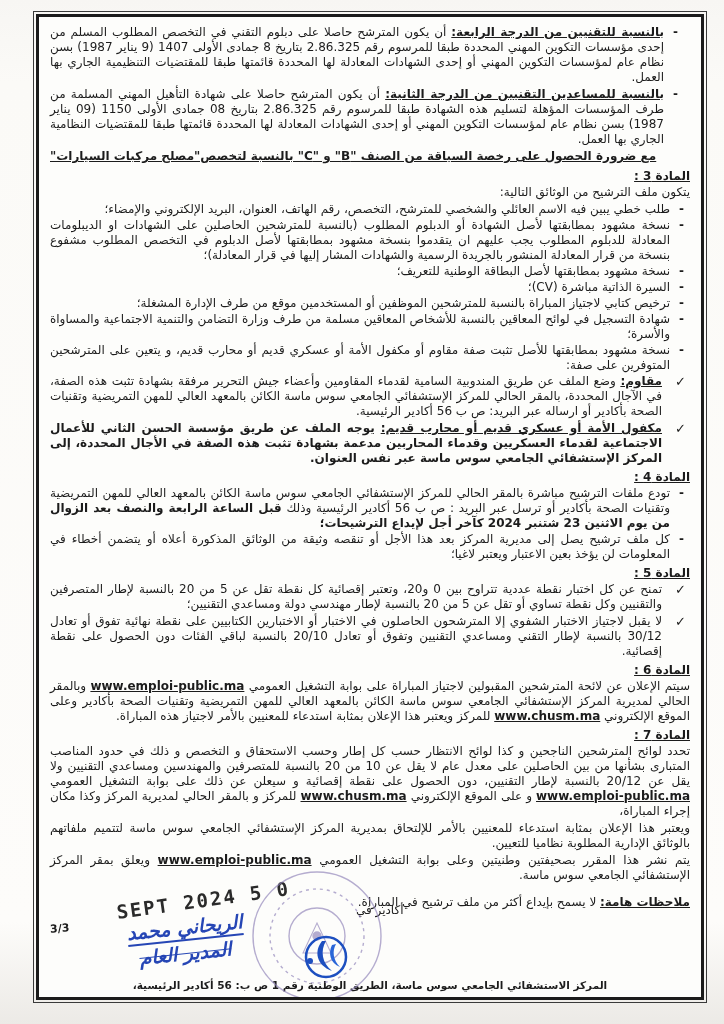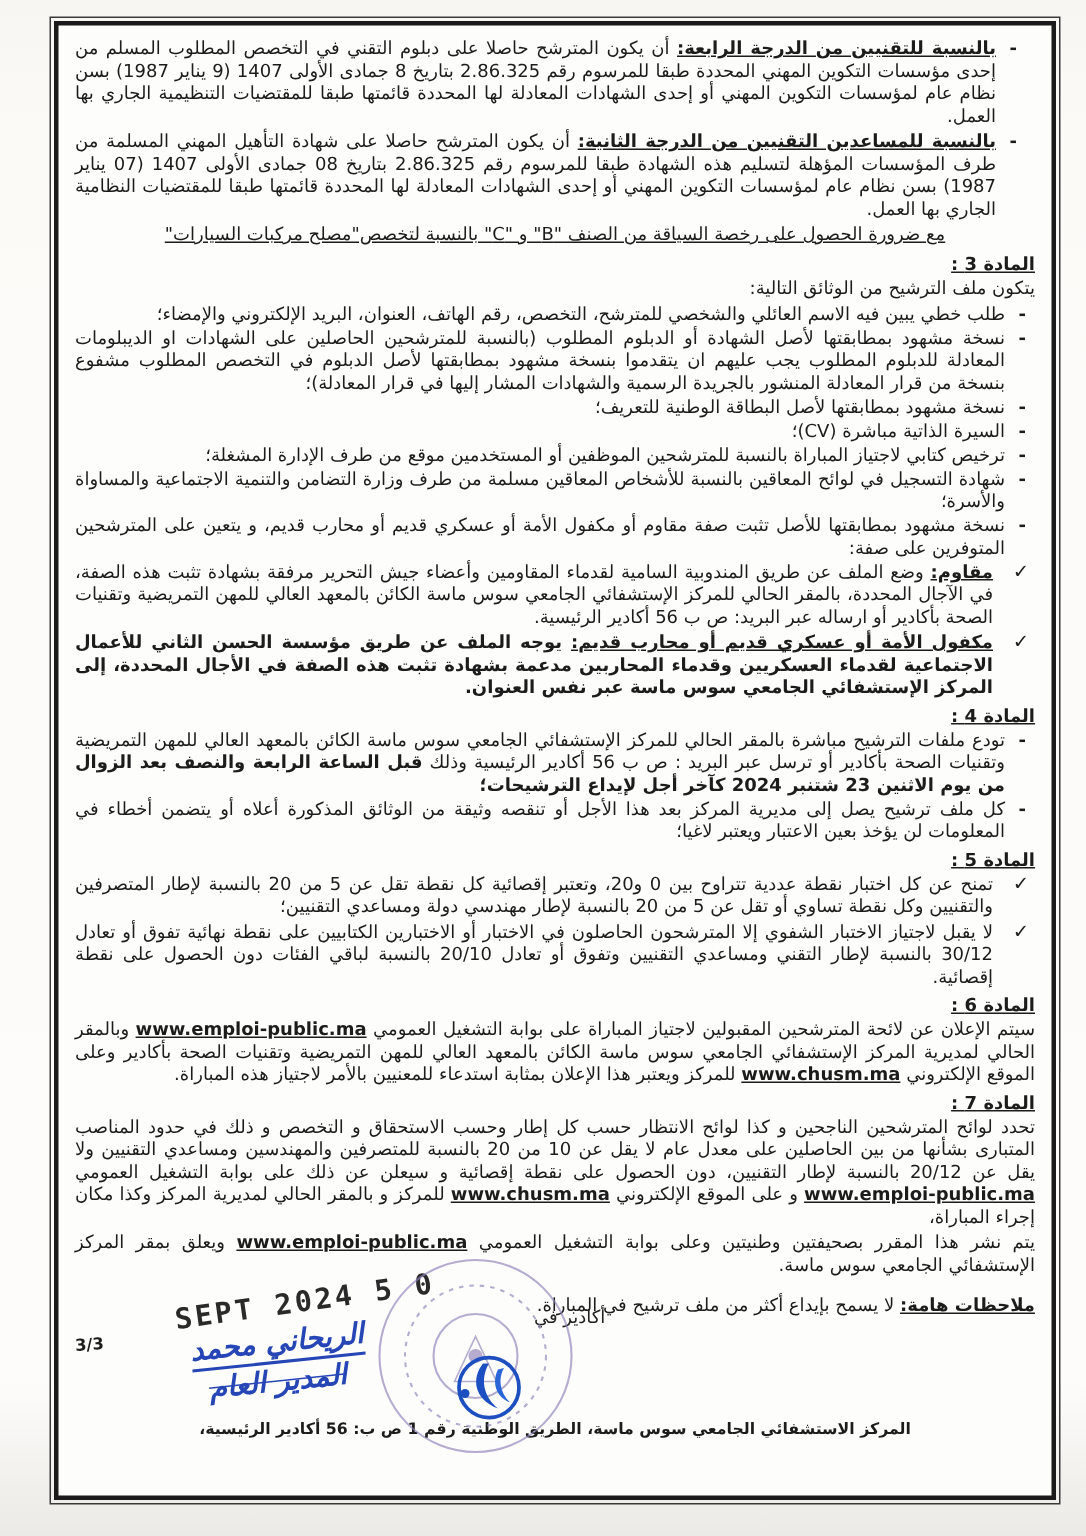--- a/index.html
+++ b/index.html
@@ -23,21 +23,21 @@
     color:#1c1c1c;
     font-size:12px;line-height:15px;
     text-align:justify;
   }
   .b{font-weight:bold;margin-left:16px;}
   .lead{font-weight:bold;text-decoration:underline;}
   .dash-item{position:relative;padding-right:14px;margin:0 6px 1px 0;}
   .dash-item .marker{position:absolute;right:0;top:0;font-weight:bold;}
   .intro-bullet{position:relative;padding-right:16px;margin:0 10px 2px 0;}
   .intro-bullet .marker{position:absolute;right:2px;top:0;font-weight:bold;}
-  .license-note{text-align:center;font-weight:normal;text-decoration:underline;margin:2px 0 5px;}
+  .license-note{text-align:left;font-weight:bold;text-decoration:underline;margin:2px 0 5px;}
   .article-title{font-weight:bold;text-decoration:underline;margin:4px 0 1px;}
   .check-item{position:relative;padding-right:28px;margin:1px 0 2px;}
   .check-item .check{position:absolute;right:4px;top:0;font-weight:bold;font-size:13px;}
   .para{margin:0 0 2px;}
   .link{direction:ltr;unicode-bidi:embed;text-decoration:underline;font-weight:bold;}
   .sig-area{position:relative;height:96px;margin-top:0;}
   .notes-line{position:absolute;right:0;top:10px;width:430px;text-align:right;}
   .date-stamp{
     position:absolute;left:66px;top:8px;
     transform:rotate(-8deg);
@@ -65,21 +65,21 @@
 <div class="scan">
   <div class="frame">
     <div class="content">
 
       <div class="intro-bullet">
         <span class="marker">-</span>
         <span class="lead">بالنسبة للتقنيين من الدرجة الرابعة:</span><span> أن يكون المترشح حاصلا على دبلوم التقني في التخصص المطلوب المسلم من إحدى مؤسسات التكوين المهني المحددة طبقا للمرسوم رقم 2.86.325 بتاريخ 8 جمادى الأولى 1407 (9 يناير 1987) بسن نظام عام لمؤسسات التكوين المهني أو إحدى الشهادات المعادلة لها المحددة قائمتها طبقا للمقتضيات التنظيمية الجاري بها العمل.</span>
       </div>
       <div class="intro-bullet">
         <span class="marker">-</span>
-        <span class="lead">بالنسبة للمساعدين التقنيين من الدرجة الثانية:</span><span> أن يكون المترشح حاصلا على شهادة التأهيل المهني المسلمة من طرف المؤسسات المؤهلة لتسليم هذه الشهادة طبقا للمرسوم رقم 2.86.325 بتاريخ 08 جمادى الأولى 1407 (07 يناير 1987) بسن نظام عام لمؤسسات التكوين المهني أو إحدى الشهادات المعادلة لها المحددة قائمتها طبقا للمقتضيات النظامية الجاري بها العمل.</span>
+        <span class="lead">بالنسبة للمساعدين التقنيين من الدرجة الثانية:</span><span> أن يكون المترشح حاصلا على شهادة التأهيل المهني المسلمة من طرف المؤسسات المؤهلة لتسليم هذه الشهادة طبقا للمرسوم رقم 2.86.325 بتاريخ 08 جمادى الأولى 1150 (09 يناير 1987) بسن نظام عام لمؤسسات التكوين المهني أو إحدى الشهادات المعادلة لها المحددة قائمتها طبقا للمقتضيات النظامية الجاري بها العمل.</span>
       </div>
       <div class="license-note">مع ضرورة الحصول على رخصة السياقة من الصنف "B" و "C" بالنسبة لتخصص"مصلح مركبات السيارات"</div>
 
       <div>
         <div class="article-title">المادة 3 :</div>
         <div class="para">يتكون ملف الترشيح من الوثائق التالية:</div>
         <div class="dash-item"><span class="marker">-</span><span>طلب خطي يبين فيه الاسم العائلي والشخصي للمترشح، التخصص، رقم الهاتف، العنوان، البريد الإلكتروني والإمضاء؛</span></div>
         <div class="dash-item"><span class="marker">-</span><span>نسخة مشهود بمطابقتها لأصل الشهادة أو الدبلوم المطلوب (بالنسبة للمترشحين الحاصلين على الشهادات او الديبلومات المعادلة للدبلوم المطلوب يجب عليهم ان يتقدموا بنسخة مشهود بمطابقتها لأصل الدبلوم في التخصص المطلوب مشفوع بنسخة من قرار المعادلة المنشور بالجريدة الرسمية والشهادات المشار إليها في قرار المعادلة)؛</span></div>
         <div class="dash-item"><span class="marker">-</span><span>نسخة مشهود بمطابقتها لأصل البطاقة الوطنية للتعريف؛</span></div>
         <div class="dash-item"><span class="marker">-</span><span>السيرة الذاتية مباشرة (CV)؛</span></div>
@@ -126,20 +126,21 @@
         <div class="para">
           <span>سيتم الإعلان عن لائحة المترشحين المقبولين لاجتياز المباراة على بوابة التشغيل العمومي </span><span class="link" dir="ltr">www.emploi-public.ma</span><span> وبالمقر الحالي لمديرية المركز الإستشفائي الجامعي سوس ماسة الكائن بالمعهد العالي للمهن التمريضية وتقنيات الصحة بأكادير وعلى الموقع الإلكتروني </span><span class="link" dir="ltr">www.chusm.ma</span><span> للمركز ويعتبر هذا الإعلان بمثابة استدعاء للمعنيين بالأمر لاجتياز هذه المباراة.</span>
         </div>
       </div>
 
       <div>
         <div class="article-title">المادة 7 :</div>
         <div class="para">
           <span>تحدد لوائح المترشحين الناجحين و كذا لوائح الانتظار حسب كل إطار وحسب الاستحقاق و التخصص و ذلك في حدود المناصب المتبارى بشأنها من بين الحاصلين على معدل عام لا يقل عن 10 من 20 بالنسبة للمتصرفين والمهندسين ومساعدي التقنيين ولا يقل عن 20/12 بالنسبة لإطار التقنيين، دون الحصول على نقطة إقصائية و سيعلن عن ذلك على بوابة التشغيل العمومي </span><span class="link" dir="ltr">www.emploi-public.ma</span><span> و على الموقع الإلكتروني </span><span class="link" dir="ltr">www.chusm.ma</span><span> للمركز و بالمقر الحالي لمديرية المركز وكذا مكان إجراء المباراة،</span>
         </div>
+        <div class="para">ويعتبر هذا الإعلان بمثابة استدعاء للمعنيين بالأمر للإلتحاق بمديرية المركز الإستشفائي الجامعي سوس ماسة لتتميم ملفاتهم بالوثائق الإدارية المطلوبة نظاميا للتعيين.</div>
       </div>
 
       <div>
         <div class="para">
           <span>يتم نشر هذا المقرر بصحيفتين وطنيتين وعلى بوابة التشغيل العمومي </span><span class="link" dir="ltr">www.emploi-public.ma</span><span> ويعلق بمقر المركز الإستشفائي الجامعي سوس ماسة.</span>
         </div>
       </div>
 
       <div class="sig-area">
         <div class="notes-line">

